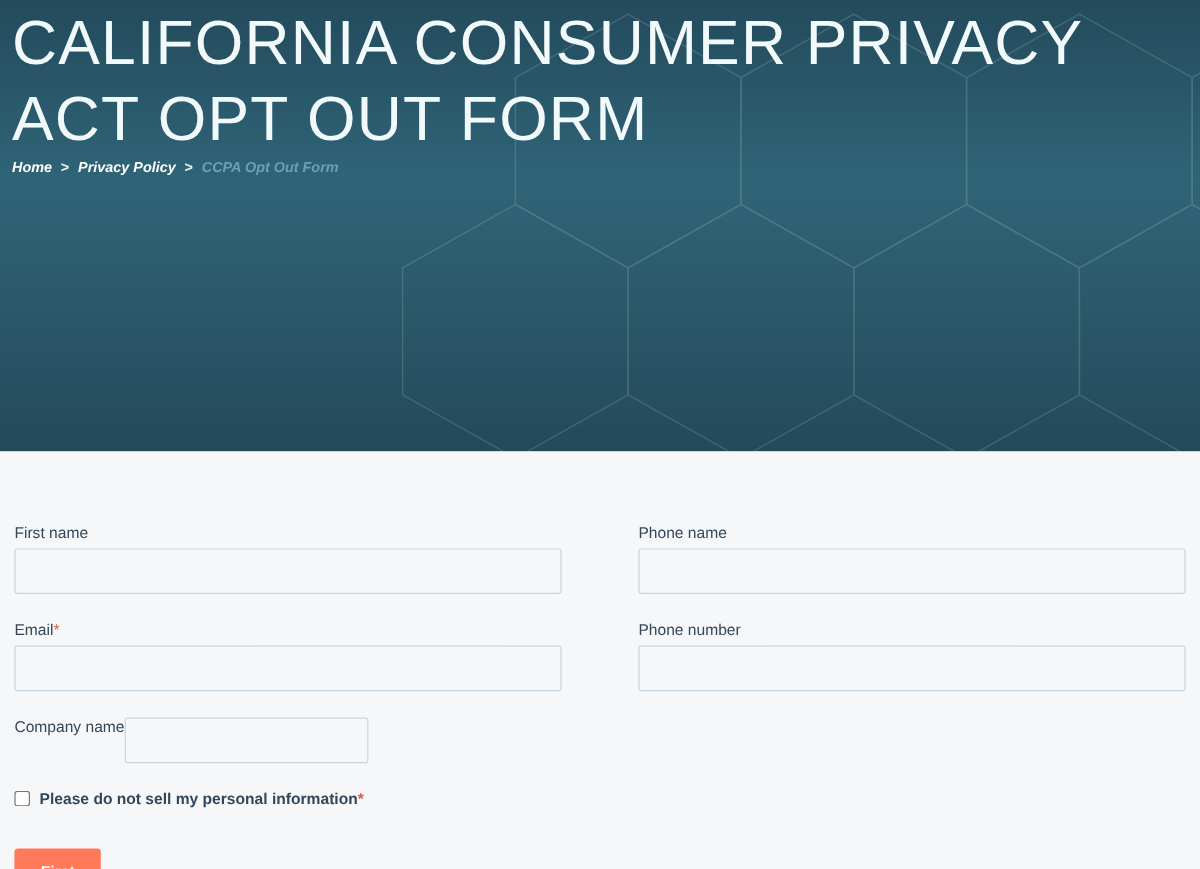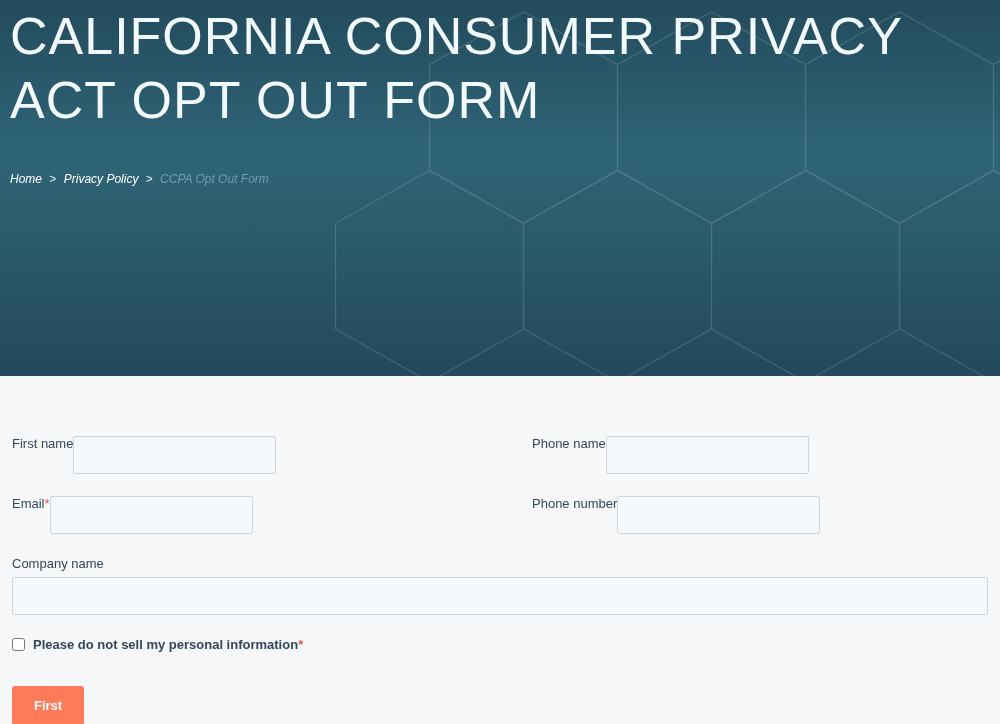--- a/index.html
+++ b/index.html
@@ -22,39 +22,38 @@
     position: relative;
     font-size: 52px;
     line-height: 64px;
     font-weight: 300;
     letter-spacing: 1px;
     padding-top: 4px;
     color: #f2f9fb;
   }
   .breadcrumb {
     position: relative;
-    margin-top: 40px;
     font-size: 12px;
     font-style: italic;
-    font-weight: 400;
+    font-weight: 700;
     color: #e8eef0;
   }
   .breadcrumb .sep { margin: 0 4px; font-style: normal; }
   .breadcrumb .current { color: #6aa0b3; }
   .breadcrumb a { color: #ffffff; text-decoration: none; }
 
   .form-wrap {
     padding: 60px 12px 28px 12px;
     background: #f6f7f8;
     color: #33475b;
     font-size: 13px;
   }
   .row { display: flex; gap: 64px; margin-bottom: 22px; }
-  .col { flex: 1; display: flex; flex-direction: row; }
-  .full { width: 100%; display: flex; flex-direction: column; margin-bottom: 22px; }
+  .col { flex: 1; display: flex; flex-direction: column; }
+  .full { width: 100%; display: flex; flex-direction: row; margin-bottom: 22px; }
   label.field-label { font-size: 13px; color: #33475b; margin-bottom: 6px; font-weight: 400; }
   .req { color: #e2574c; }
   input[type=text], input[type=email], input[type=tel] {
     height: 38px;
     border: 1px solid #c9d6df;
     background: #f5f8fa;
     border-radius: 2px;
     padding: 0 10px;
     font-size: 14px;
     color: #33475b;

